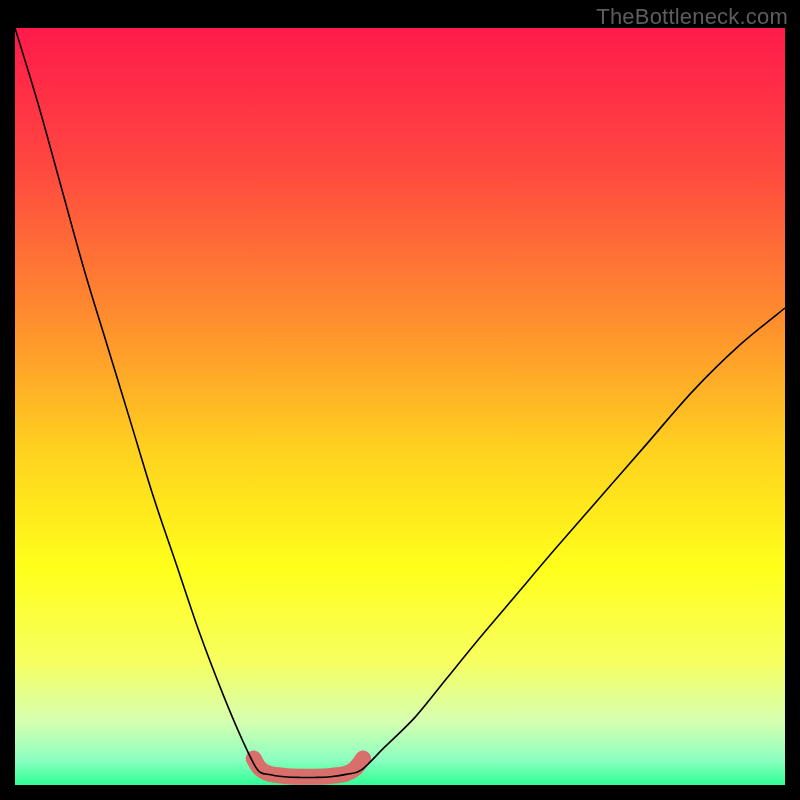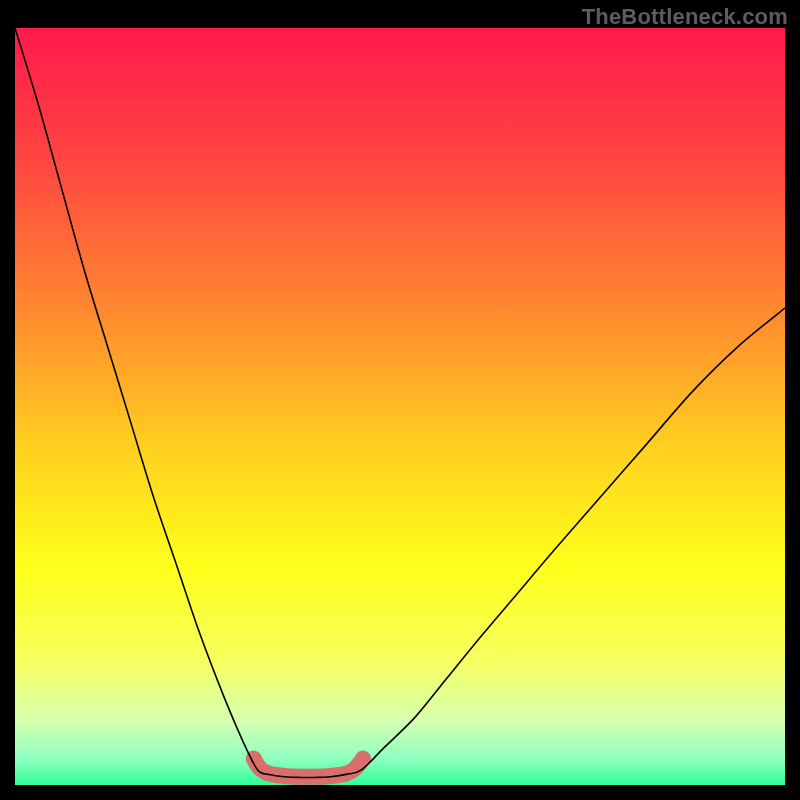--- a/index.html
+++ b/index.html
@@ -34,21 +34,21 @@
     left: 0; top: 0;
     width: 100%;
     height: 100%;
   }
   .watermark {
     position: absolute;
     top: 4px;
     right: 12px;
     color: #5d5d5d;
     font-size: 22px;
-    font-weight: 700;
+    font-weight: 400;
     letter-spacing: 0.2px;
   }
 </style>
 </head>
 <body>
 
 <div class="chart-container">
   <div class="watermark">TheBottleneck.com</div>
   <div class="plot-area">
     <svg class="gradient-bg" viewBox="0 0 100 100" preserveAspectRatio="none">

